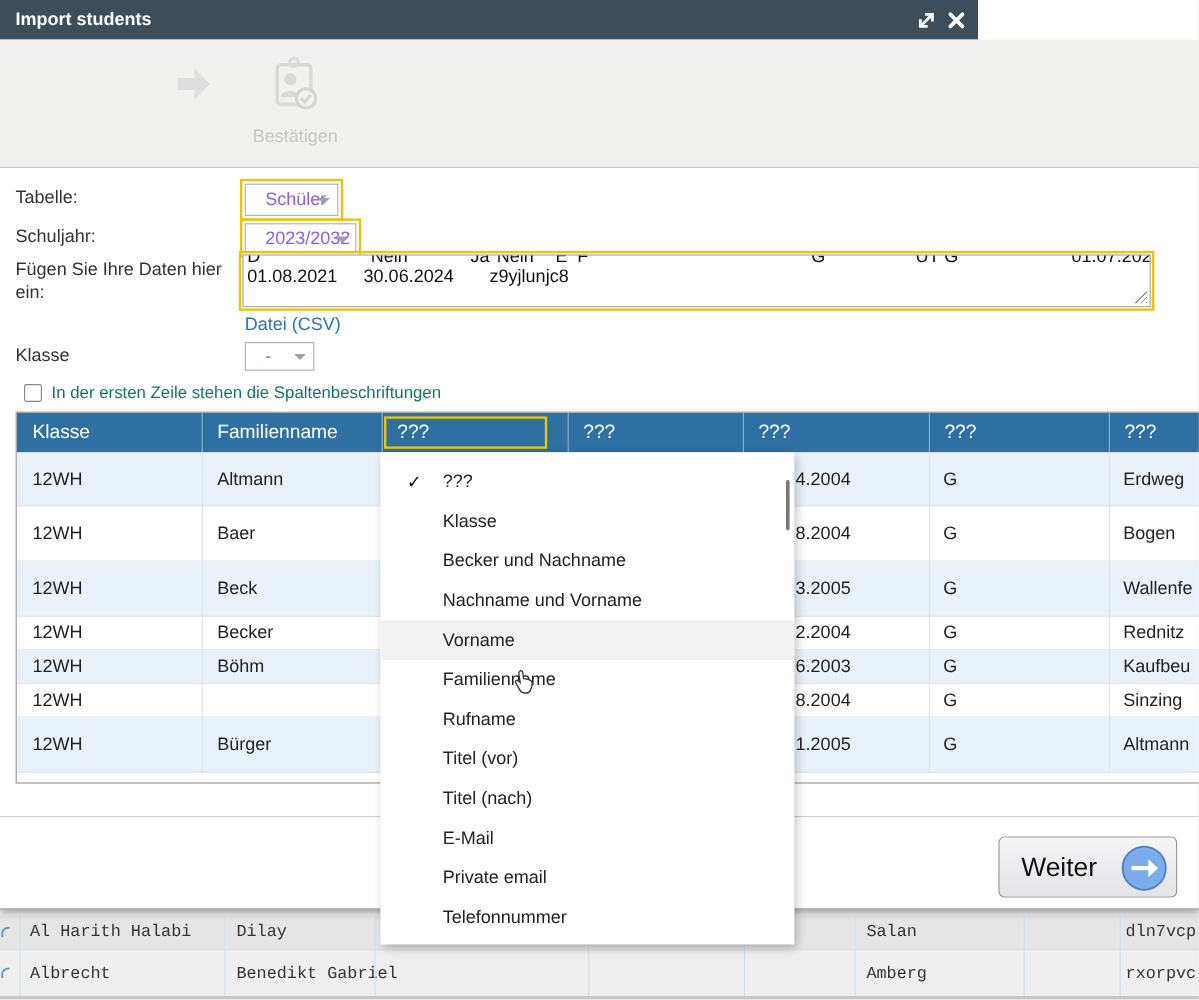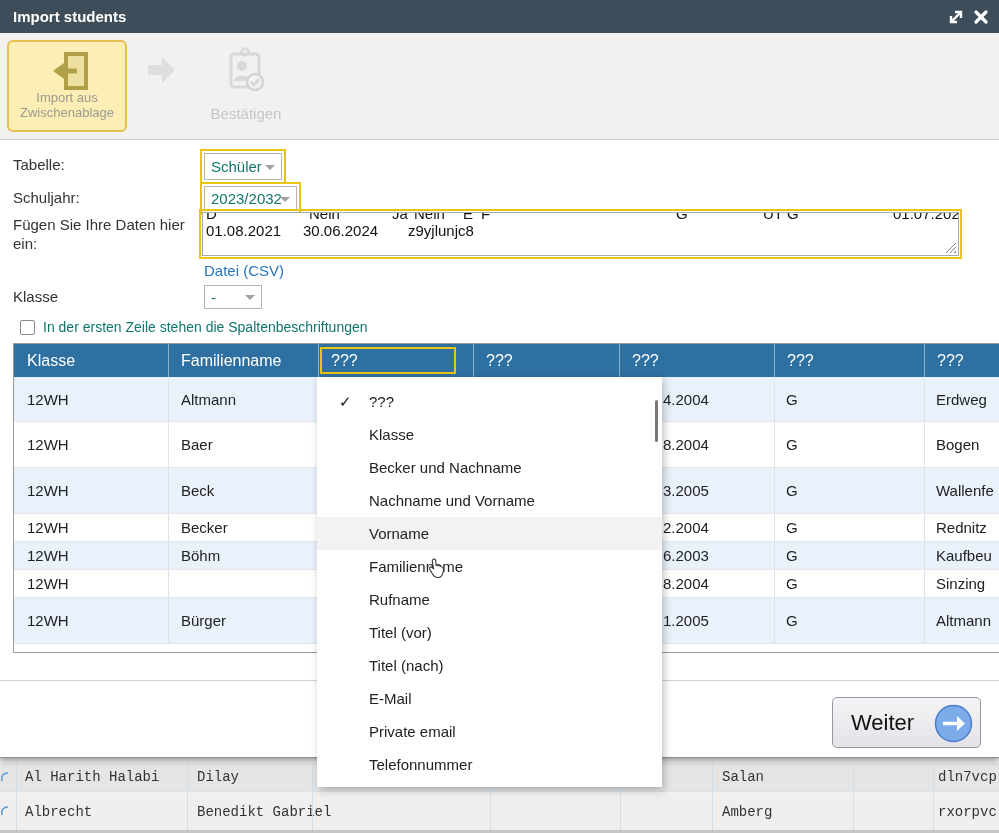--- a/index.html
+++ b/index.html
@@ -19,21 +19,21 @@
   .bgc-first { left:197px; width:280px; }
   .bgc-city { left:722px; width:128px; }
   .bgc-code { left:938px; width:61px; }
   .bgvline { position:absolute; top:763px; height:67px; width:1px; background:#cfe0ec; }
   .bg-action { position:absolute; left:1px; width:8px; height:10px; }
   .bg-action svg { display:block; }
 
   
   .dialog { position:absolute; left:0; top:0; width:999px; height:758px; background:#ffffff;
     border-bottom:1px solid #8f8f8f; box-shadow:0 3px 6px rgba(0,0,0,.35); }
-  .titlebar { position:absolute; left:0; top:0; width:999px; height:33px; background:#3d4d59; }
+  .titlebar { position:absolute; left:0; top:0; width:815px; height:33px; background:#3d4d59; }
   .titlebar .title { position:absolute; left:13px; top:0; line-height:33px; color:#fff;
     font-size:15px; font-weight:bold; }
   .tb-icon { position:absolute; top:8px; width:18px; height:18px; cursor:pointer; }
   .tb-expand { right:34px; }
   .tb-close { right:9px; }
 
   
   .toolbar { position:absolute; left:0; top:33px; width:999px; height:107px; background:#f1f1f0;
     border-bottom:1px solid #bccdd6; }
   .btn-import { position:absolute; left:7px; top:7px; width:120px; height:92px;
@@ -44,21 +44,21 @@
   .tb-arrow { position:absolute; left:148px; top:21px; }
   .btn-confirm { position:absolute; left:203px; top:7px; width:86px; height:92px; }
   .btn-confirm .ico { position:absolute; left:25px; top:5px; }
   .btn-confirm .lbl { position:absolute; left:0; bottom:10px; width:100%; text-align:center;
     font-size:15px; color:#c6c6c6; }
 
   
   .flabel { position:absolute; left:13px; font-size:15px; color:#333; }
   .hl { position:absolute; border:2px solid #e9c412; }
   .sel { position:absolute; background:#fff; border:1px solid #b5b5b5; font-size:15px;
-    color:#0f766e; display:flex; align-items:center; padding-left:6px; cursor:pointer; }
+    color:#8b5cf6; display:flex; align-items:center; padding-left:16px; cursor:pointer; }
   .sel .chev { position:absolute; right:6px; top:50%; margin-top:-2px; width:0; height:0;
     border-left:5px solid transparent; border-right:5px solid transparent; border-top:5px solid #a0a0a0; }
   .paste-box { position:absolute; left:202px; top:212px; width:757px; height:44px; background:#fff;
     border:1px solid #a9a9a9; overflow:hidden; font-size:15px; color:#111; cursor:text; }
   .pline { position:absolute; left:0; width:100%; height:18px; }
   .pline span { position:absolute; white-space:pre; }
   .pl1 { top:-8px; } .pl2 { top:9px; }
   .pl1 .f0{left:3px}.pl1 .f1{left:106px}.pl1 .f2{left:189px}.pl1 .f3{left:211px}
   .pl1 .f4{left:260px}.pl1 .f5{left:278px}.pl1 .f6{left:473px}.pl1 .f7{left:560px}.pl1 .f8{left:690px}
   .pl2 .f0{left:3px}.pl2 .f1{left:100px}.pl2 .f2{left:205px}
@@ -164,33 +164,20 @@
         </svg>
       </span>
       <span class="tb-icon tb-close">
         <svg width="18" height="18" viewBox="0 0 18 18">
           <path d="M4 4 L14 14 M14 4 L4 14" stroke="#fff" stroke-width="3.2" stroke-linecap="round"></path>
         </svg>
       </span>
     </div>
 
     <div class="toolbar">
-      <div class="btn-import">
-        <span class="ico">
-          <svg width="38" height="42" viewBox="0 0 38 42">
-            <rect x="15" y="4" width="20" height="34" fill="#ede0a0" stroke="#b2a049" stroke-width="4"></rect>
-            <line x1="6" y1="21" x2="26" y2="21" stroke="#b2a049" stroke-width="5"></line>
-            <polygon points="2,21 13,13 13,29" fill="#b2a049"></polygon>
-          </svg>
-        </span>
-        <div class="lbl">
-          <div>Import aus</div>
-          <div>Zwischenablage</div>
-        </div>
-      </div>
       <span class="tb-arrow">
         <svg width="28" height="32" viewBox="0 0 28 32">
           <polygon points="0,11 14,11 14,3 27,16 14,29 14,21 0,21" fill="#dedede"></polygon>
         </svg>
       </span>
       <div class="btn-confirm">
         <span class="ico">
           <svg width="38" height="48" viewBox="0 0 38 48">
             <rect x="3" y="9" width="28" height="33" rx="3" fill="none" stroke="#d9d9d9" stroke-width="3"></rect>
             <circle cx="17" cy="7" r="3.5" fill="none" stroke="#d9d9d9" stroke-width="2.5"></circle>

